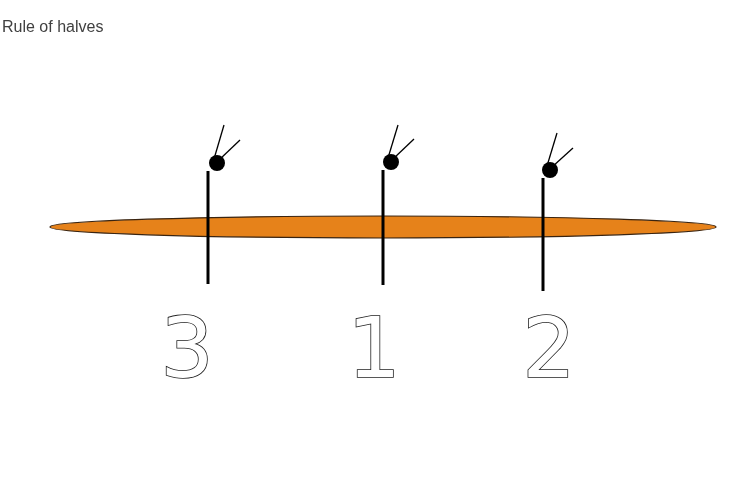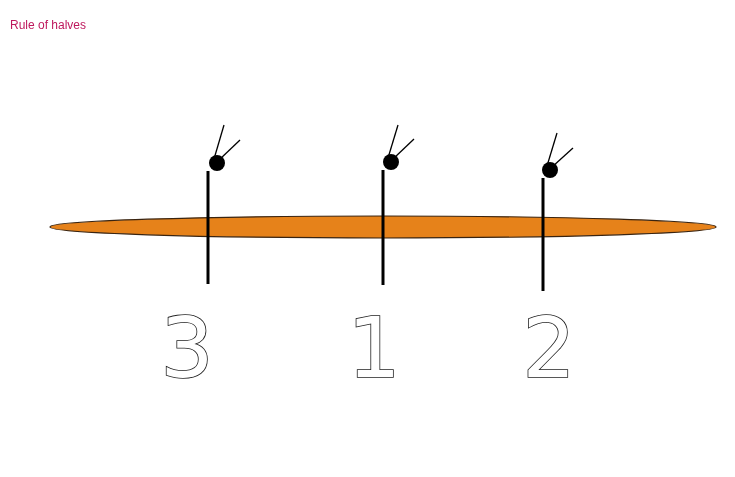--- a/index.html
+++ b/index.html
@@ -9,24 +9,24 @@
     }
     body {
       width: 735px;
       height: 477px;
       position: relative;
       overflow: hidden;
       font-family: "Liberation Sans", "DejaVu Sans", sans-serif;
     }
     .slide-title {
       position: absolute;
-      left: 10px;
+      left: 2px;
       top: 18px;
-      font-size: 12px;
-      color: #be185d;
+      font-size: 16px;
+      color: #404040;
       letter-spacing: 0px;
       white-space: nowrap;
     }
     svg.diagram {
       position: absolute;
       left: 0;
       top: 0;
     }
     .seat-number {
       font-family: "DejaVu Sans", sans-serif;

